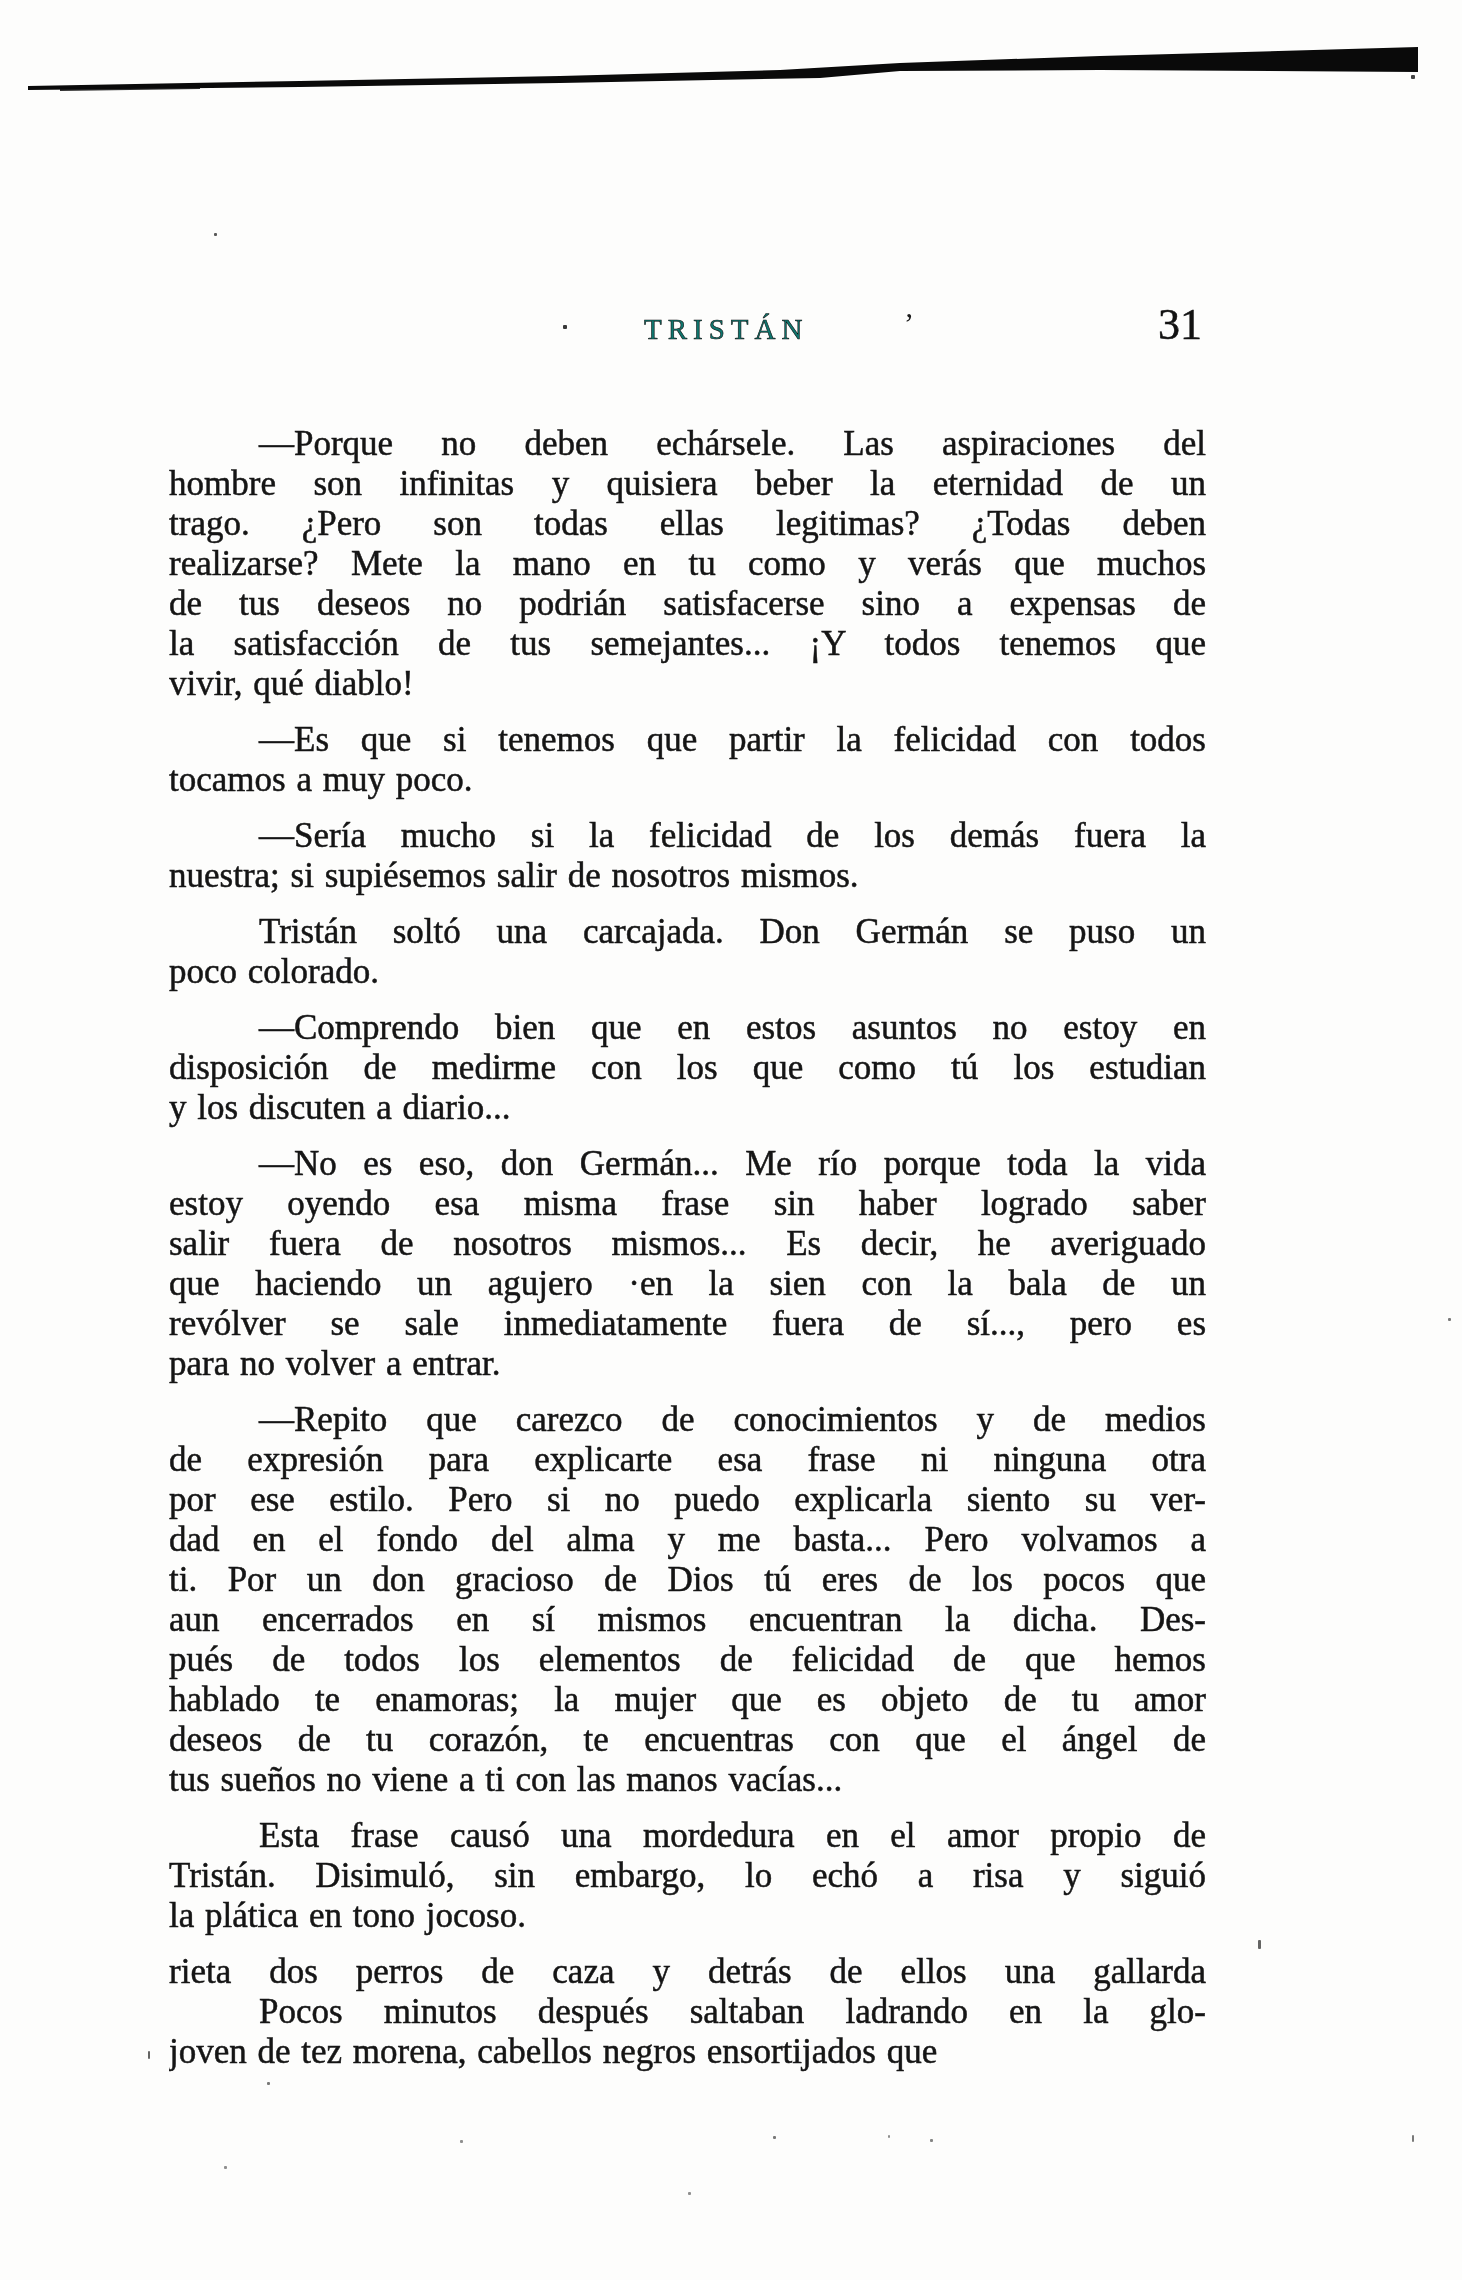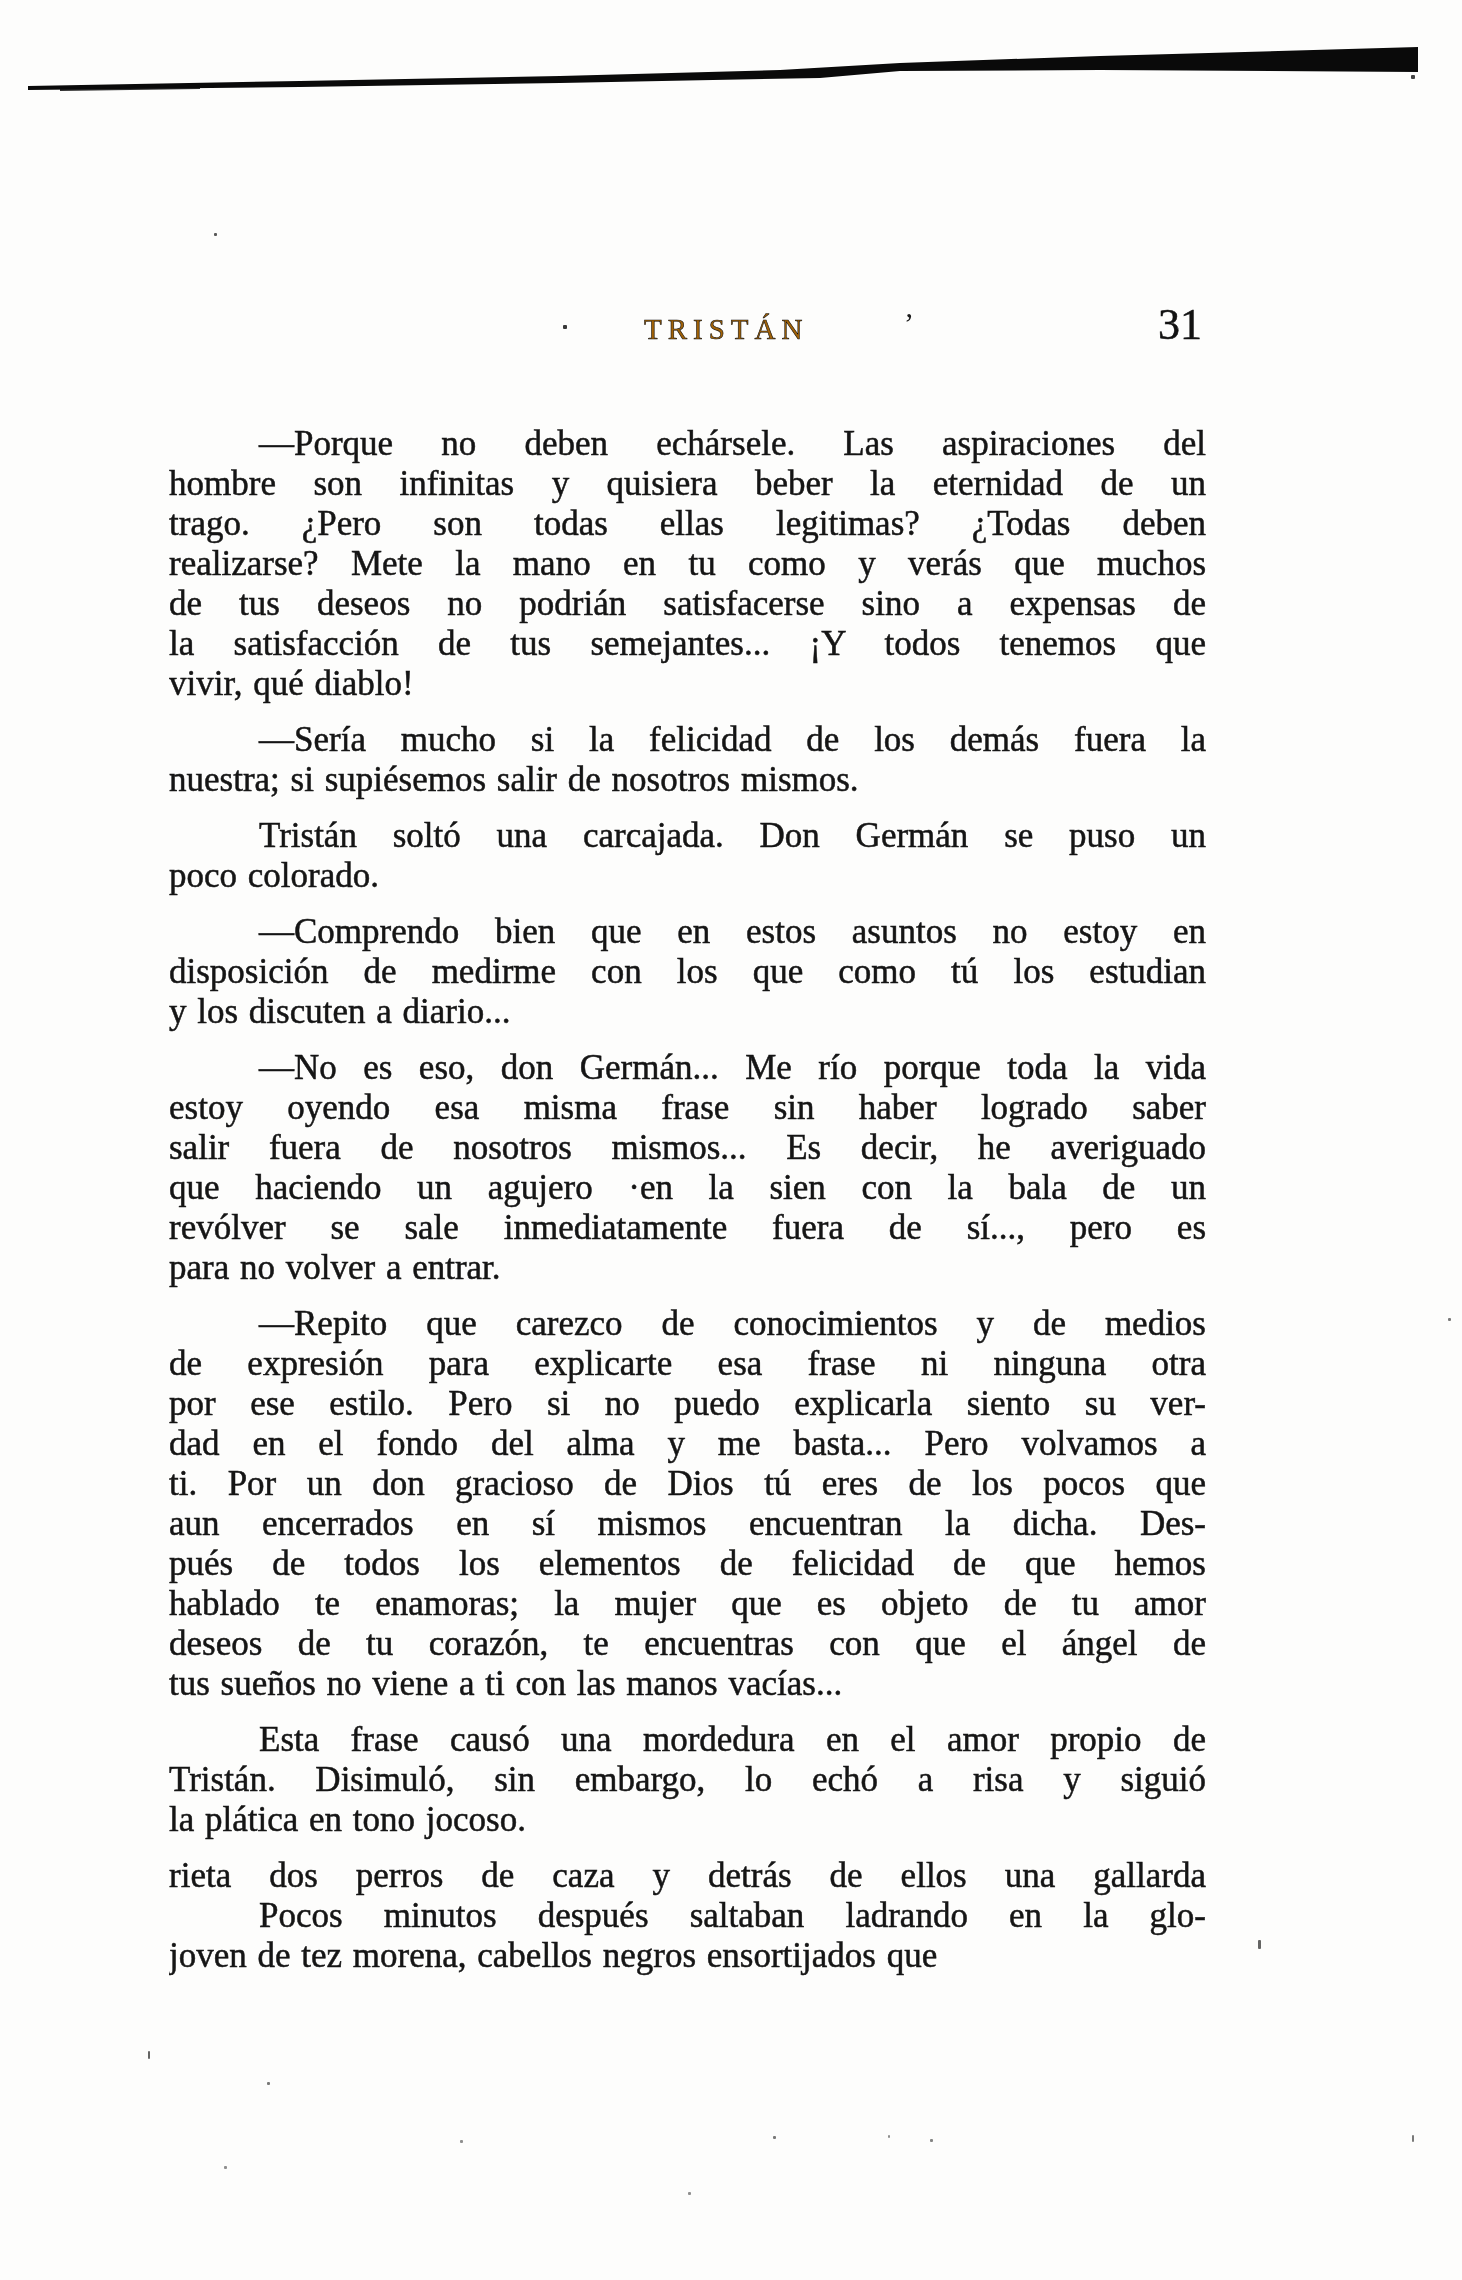--- a/index.html
+++ b/index.html
@@ -9,21 +9,21 @@
     font-family:"Liberation Serif","DejaVu Serif",serif;
     color:#141414;
   }
   .page{position:absolute;inset:0;}
   
   .scan-edge{position:absolute;top:0;left:0;}
   
   .running-title{
     position:absolute;left:644px;top:313px;
     font-size:29px;letter-spacing:6px;
-    color:#a16207;-webkit-text-stroke:0.6px #121212;
+    color:#0f766e;-webkit-text-stroke:0.6px #121212;
     white-space:nowrap;
   }
   .header-mark{
     position:absolute;left:904px;top:306px;
     font-size:30px;color:#1a1a1a;
   }
   .page-number{
     position:absolute;left:1158px;top:299px;
     font-size:44px;color:#121212;-webkit-text-stroke:0.5px #121212;
   }
@@ -62,20 +62,24 @@
 
   <div class="text-column" id="text-column">
       <div class="paragraph">
         <div class="line first">—Porque no deben echársele. Las aspiraciones del</div>
         <div class="line">hombre son infinitas y quisiera beber la eternidad de un</div>
         <div class="line">trago. ¿Pero son todas ellas legitimas? ¿Todas deben</div>
         <div class="line">realizarse? Mete la mano en tu como y verás que muchos</div>
         <div class="line">de tus deseos no podrián satisfacerse sino a expensas de</div>
         <div class="line">la satisfacción de tus semejantes... ¡Y todos tenemos que</div>
         <div class="line para-end">vivir, qué diablo!</div>
+      </div>
+      <div class="paragraph">
+        <div class="line first">—Es que si tenemos que partir la felicidad con todos</div>
+        <div class="line para-end">tocamos a muy poco.</div>
       </div>
       <div class="paragraph">
         <div class="line first">—Sería mucho si la felicidad de los demás fuera la</div>
         <div class="line para-end">nuestra; si supiésemos salir de nosotros mismos.</div>
       </div>
       <div class="paragraph">
         <div class="line first">Tristán soltó una carcajada. Don Germán se puso un</div>
         <div class="line para-end">poco colorado.</div>
       </div>
       <div class="paragraph">

